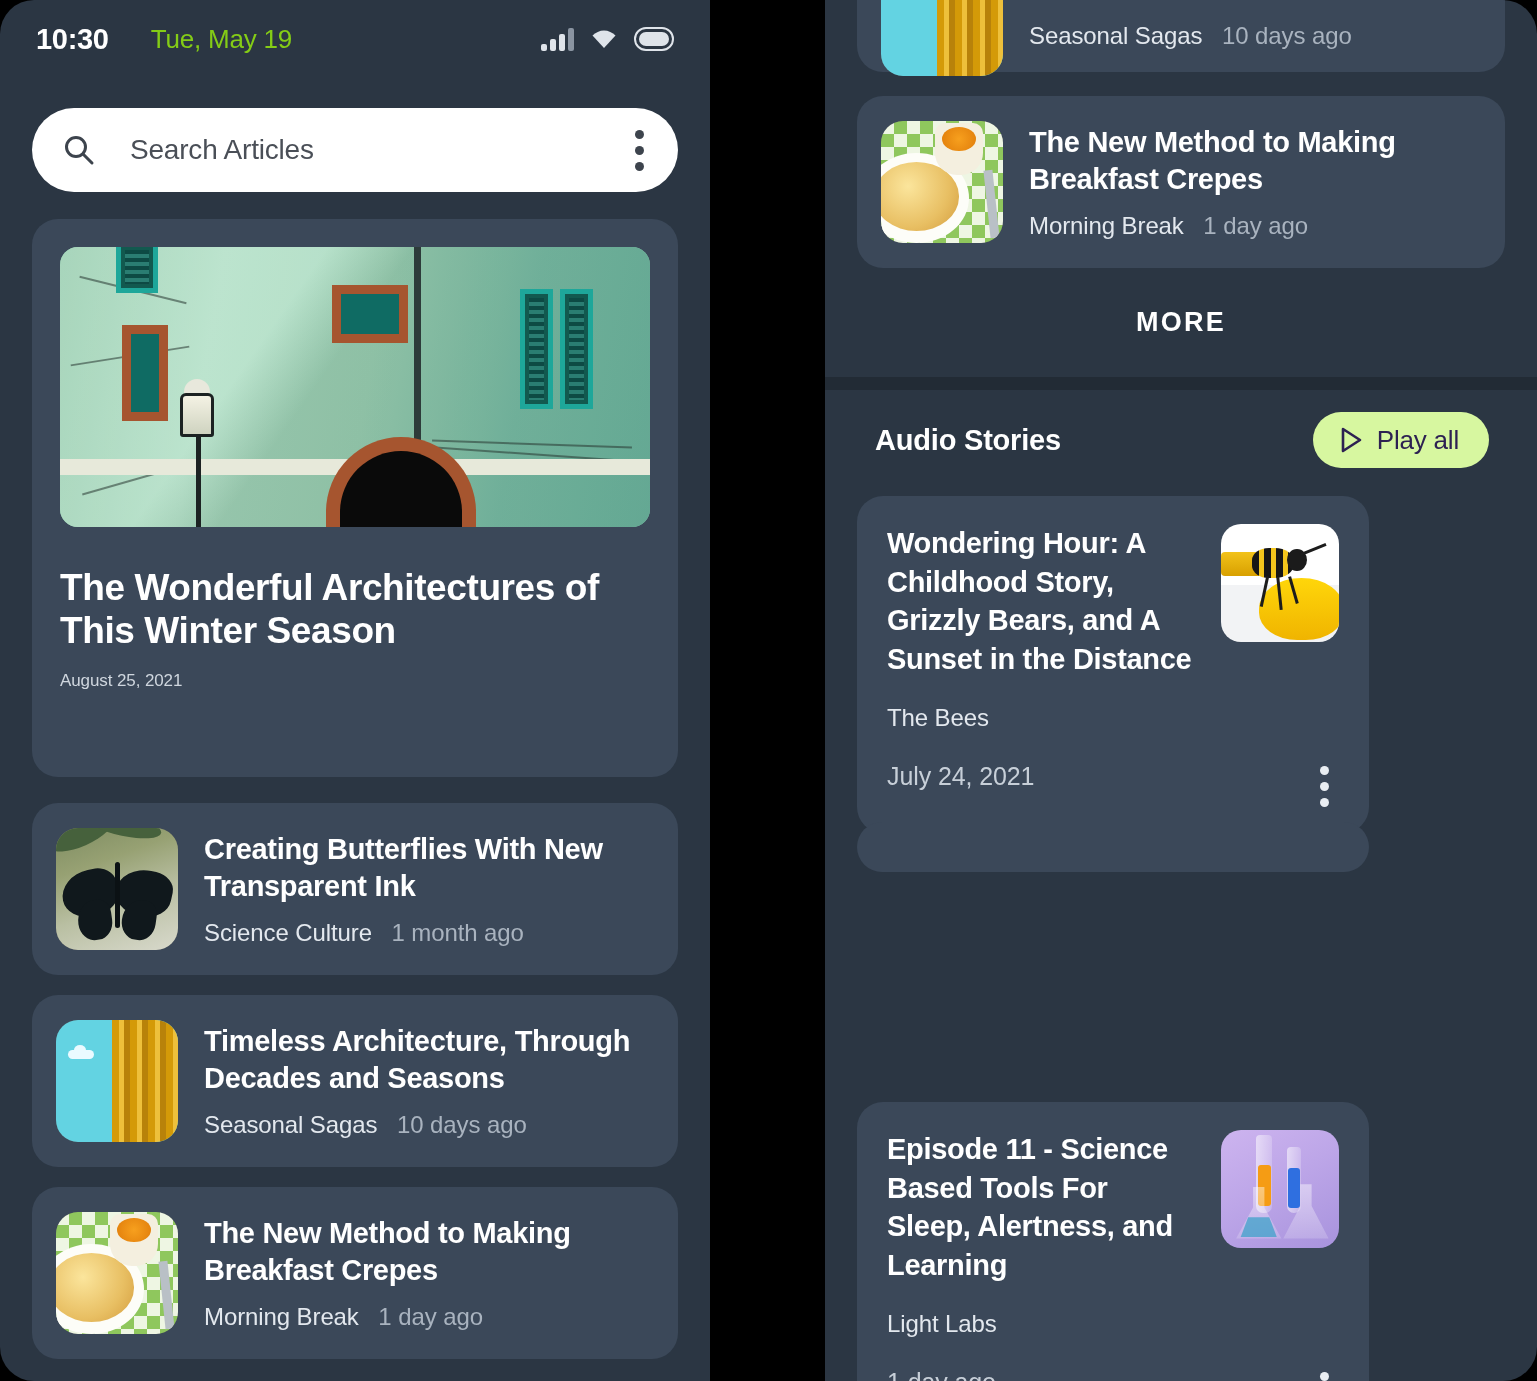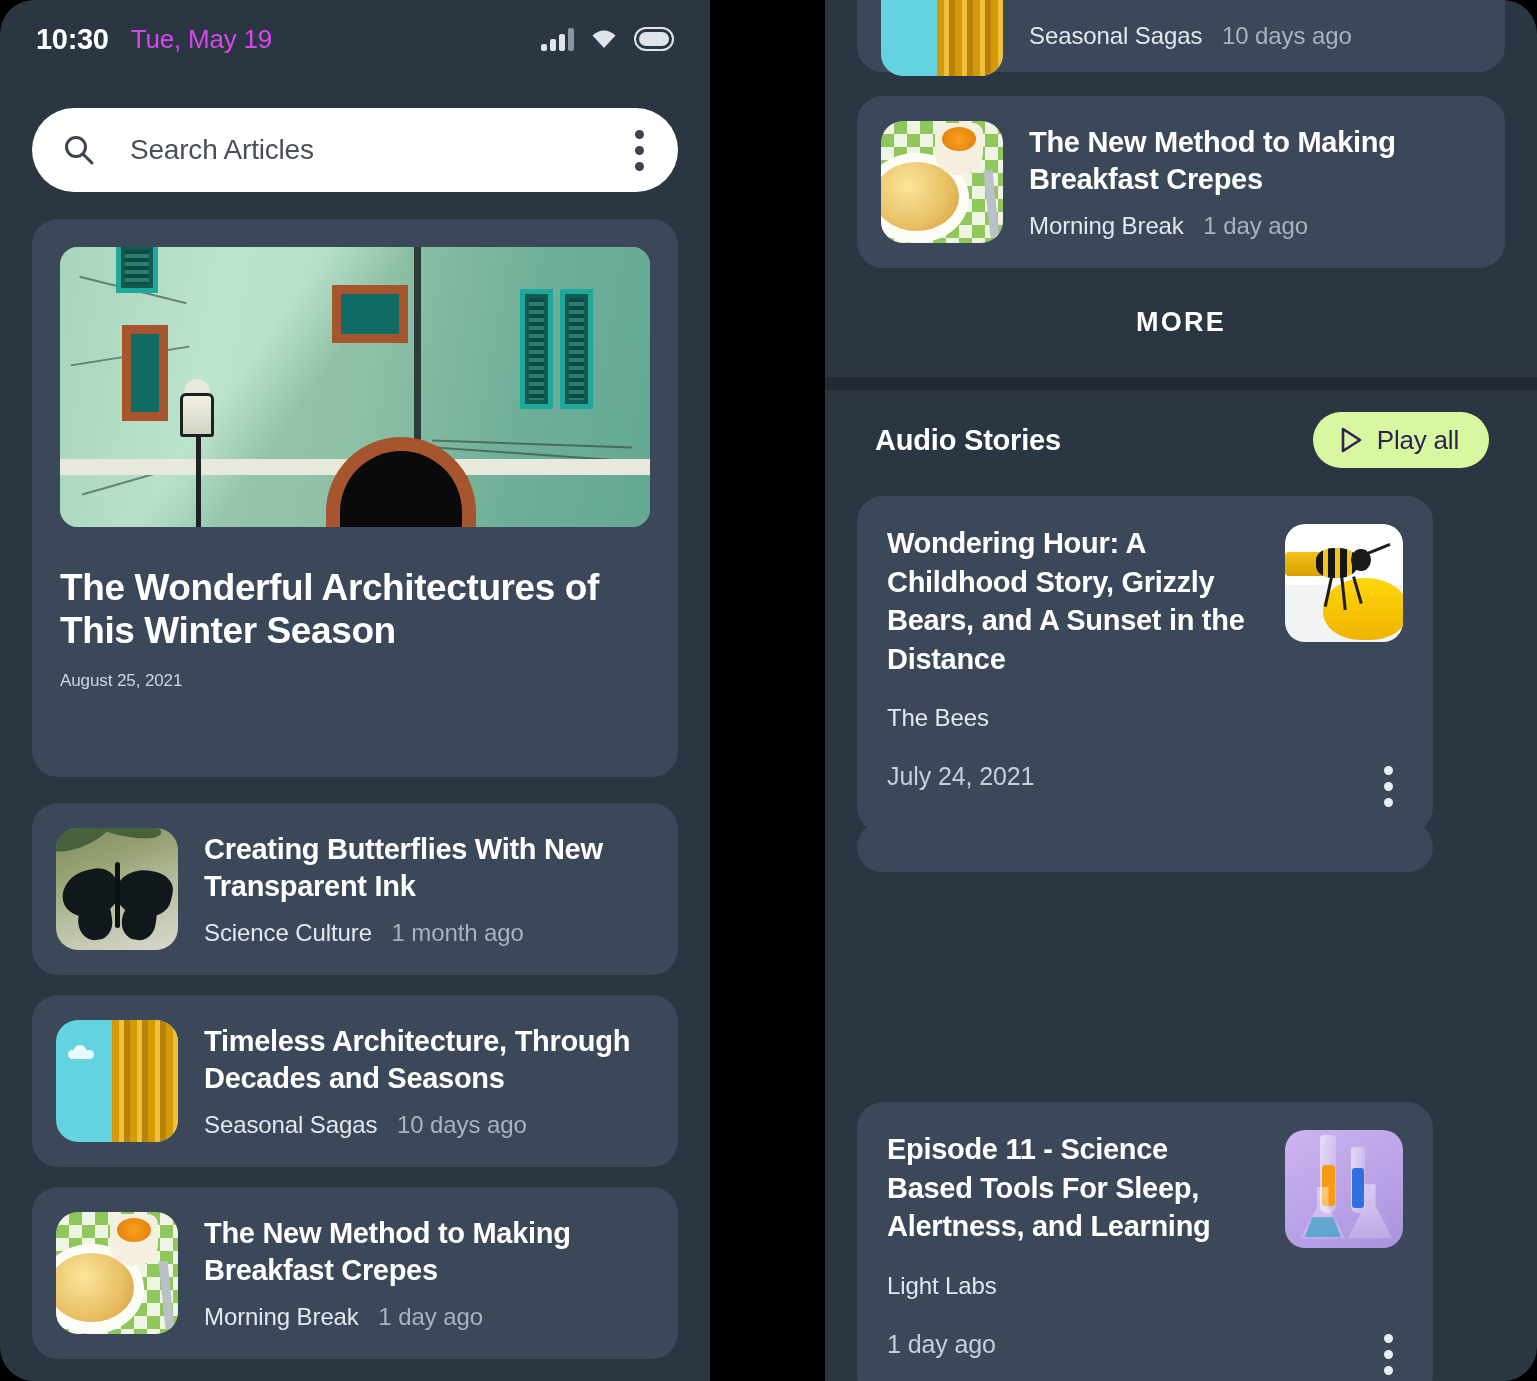--- a/index.html
+++ b/index.html
@@ -23,24 +23,24 @@
     position: absolute; left: 825px; top: 0;
     width: 712px; height: 1381px;
     background: #2b3643;
     border-radius: 0 34px 34px 0;
     overflow: hidden;
   }
 
   
   .statusbar {
     position: absolute; left: 0; top: 0; width: 710px; height: 78px;
-    display: flex; align-items: center; padding: 0 36px;
+    display: flex; align-items: center; padding: 0 36px; gap: 20px;
   }
   .sb-time { color: #ffffff; font-size: 29px; font-weight: bold; letter-spacing: -0.3px; }
-  .sb-date { color: #d946ef; font-size: 26px; margin-left: 22px; letter-spacing: -0.2px; }
+  .sb-date { color: #84cc16; font-size: 26px; margin-left: 22px; letter-spacing: -0.2px; }
   .sb-right { margin-left: auto; display: flex; align-items: center; gap: 16px; }
   .sig { display: flex; align-items: flex-end; gap: 3px; height: 24px; }
   .sig i { display: block; width: 6px; background: #dfe4ea; border-radius: 2px; }
   .sig i:nth-child(1) { height: 7px; }
   .sig i:nth-child(2) { height: 12px; }
   .sig i:nth-child(3) { height: 17px; }
   .sig i:nth-child(4) { height: 23px; background: #8a94a1; }
   .wifi { width: 28px; height: 22px; }
   .batt {
     width: 40px; height: 24px; border: 2.5px solid #dfe4ea; border-radius: 12px;
@@ -122,21 +122,21 @@
   }
   .audio-title { color: #ffffff; font-size: 29px; font-weight: bold; letter-spacing: -0.2px; }
   .playall {
     margin-left: auto; height: 56px; background: #d7f7a0; border-radius: 28px;
     display: flex; align-items: center; gap: 14px; padding: 0 30px 0 26px;
   }
   .play-tri { width: 24px; height: 26px; flex: 0 0 auto; }
   .playall-label { color: #2d2152; font-size: 26px; letter-spacing: -0.2px; }
 
   .audiocard {
-    position: absolute; left: 32px; width: 576px;
+    position: absolute; left: 32px; width: 512px;
     padding: 28px 30px 22px;
   }
   .au-row { display: flex; align-items: flex-start; }
   .au-left { flex: 1; min-width: 0; padding-right: 24px; }
   .au-title {
     color: #ffffff; font-size: 29px; font-weight: bold; line-height: 1.33;
     letter-spacing: -0.3px;
   }
   .au-src { color: #e3e8ee; font-size: 24px; margin-top: 26px; letter-spacing: -0.1px; }
   .au-thumb { width: 118px; height: 118px; border-radius: 20px; overflow: hidden; flex: 0 0 auto; }

